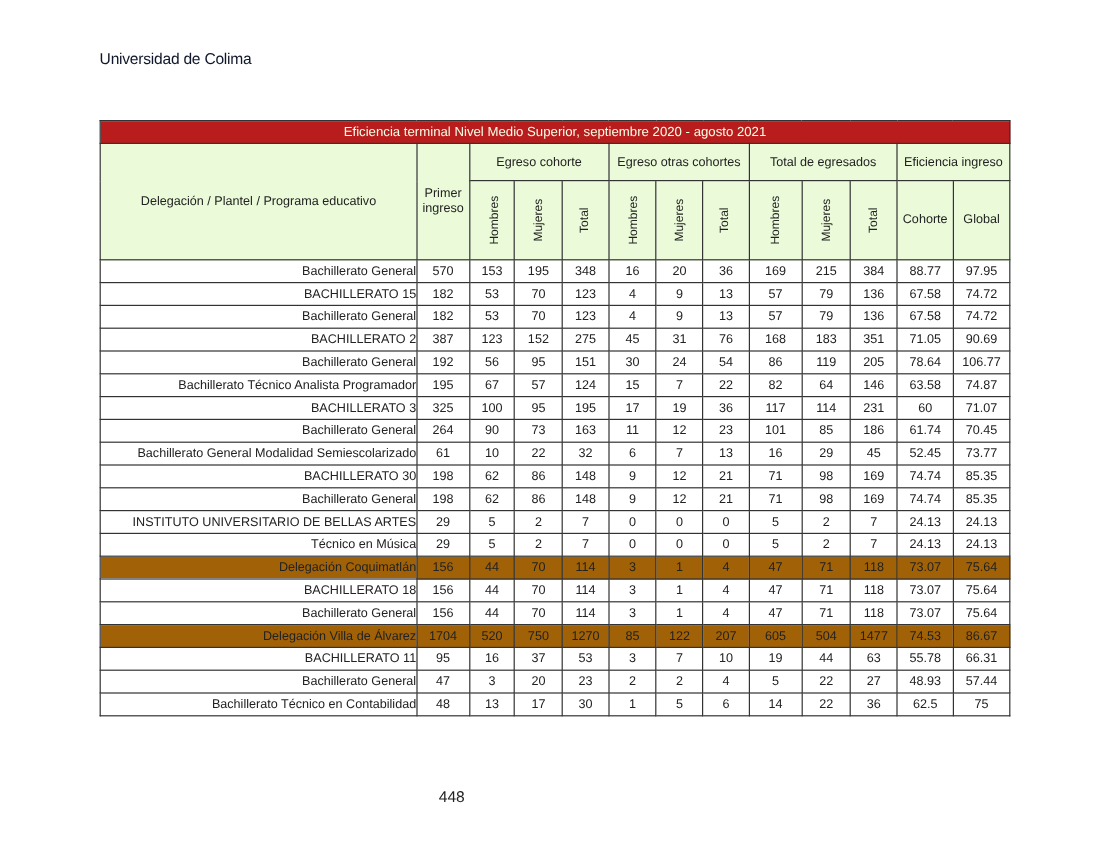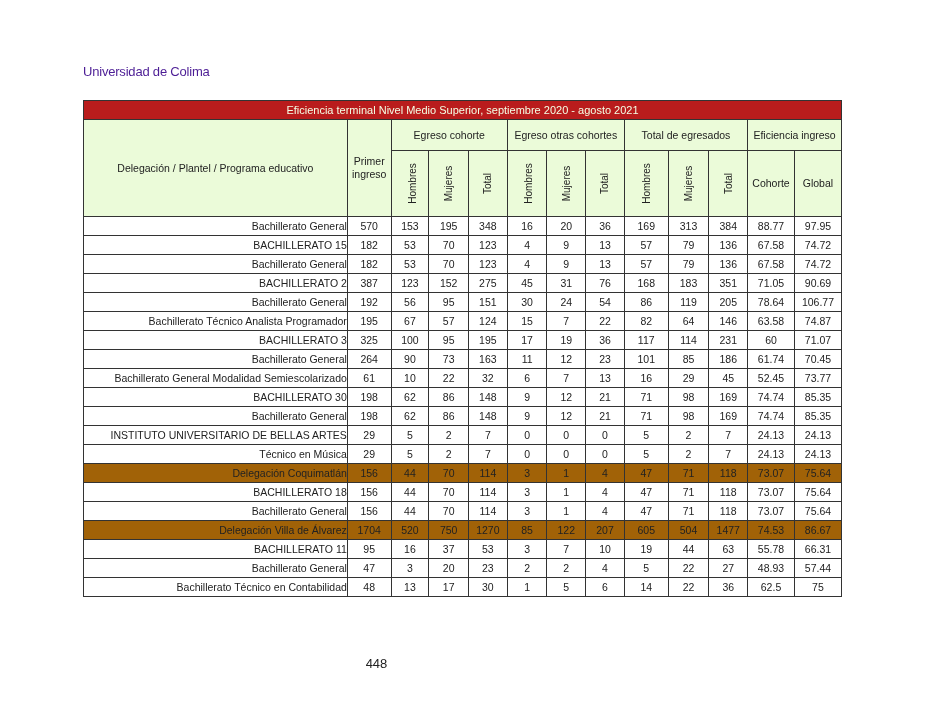--- a/index.html
+++ b/index.html
@@ -1,17 +1,17 @@
 <!DOCTYPE html>
 <html><head>
 <meta charset="utf-8">
 <style>
   html, body { margin: 0; padding: 0; background: #ffffff; }
   body { width: 925px; height: 715px; position: relative; font-family: "Liberation Sans", sans-serif; color: #222; overflow: hidden; }
-  .page-header { position: absolute; left: 83px; top: 41px; font-size: 13px; color: #4c1d95; letter-spacing: -0.2px; margin-top: 23px; }
+  .page-header { position: absolute; left: 83px; top: 41px; font-size: 13px; color: #0f172a; letter-spacing: -0.2px; }
   .page-number { position: absolute; left: 0; width: 753px; top: 656px; text-align: center; font-size: 13px; color: #222; }
   table.eff { position: absolute; left: 83px; top: 100px; width: 759px; border-collapse: collapse; font-size: 10.5px; table-layout: fixed; }
   table.eff td, table.eff th { border: 1px solid #333; padding: 0; font-weight: normal; }
   .title-row th { background: #b91c1c; color: #f4ffe6; height: 18px; text-align: center; font-size: 11px; border-color: #333; }
   .hdr th { background: #ebfbd9; color: #222; text-align: center; vertical-align: middle; line-height: 13px; }
   .hdr1 th { height: 30px; margin-top: 22px; }
   .hdr2 th { height: 65px; }
   .vert { display: inline-block; transform: rotate(-90deg); white-space: nowrap; font-size: 10px; }
   tbody td { height: 18px; text-align: center; }
   tbody td.name { text-align: right; padding-left: 7px; white-space: nowrap; overflow: hidden; }
@@ -69,21 +69,21 @@
       <tr>
         <td class="name">Bachillerato General</td>
         <td>570</td>
         <td>153</td>
         <td>195</td>
         <td>348</td>
         <td>16</td>
         <td>20</td>
         <td>36</td>
         <td>169</td>
-        <td>313</td>
+        <td>215</td>
         <td>384</td>
         <td>88.77</td>
         <td>97.95</td>
       </tr>
       <tr>
         <td class="name">BACHILLERATO 15</td>
         <td>182</td>
         <td>53</td>
         <td>70</td>
         <td>123</td>

